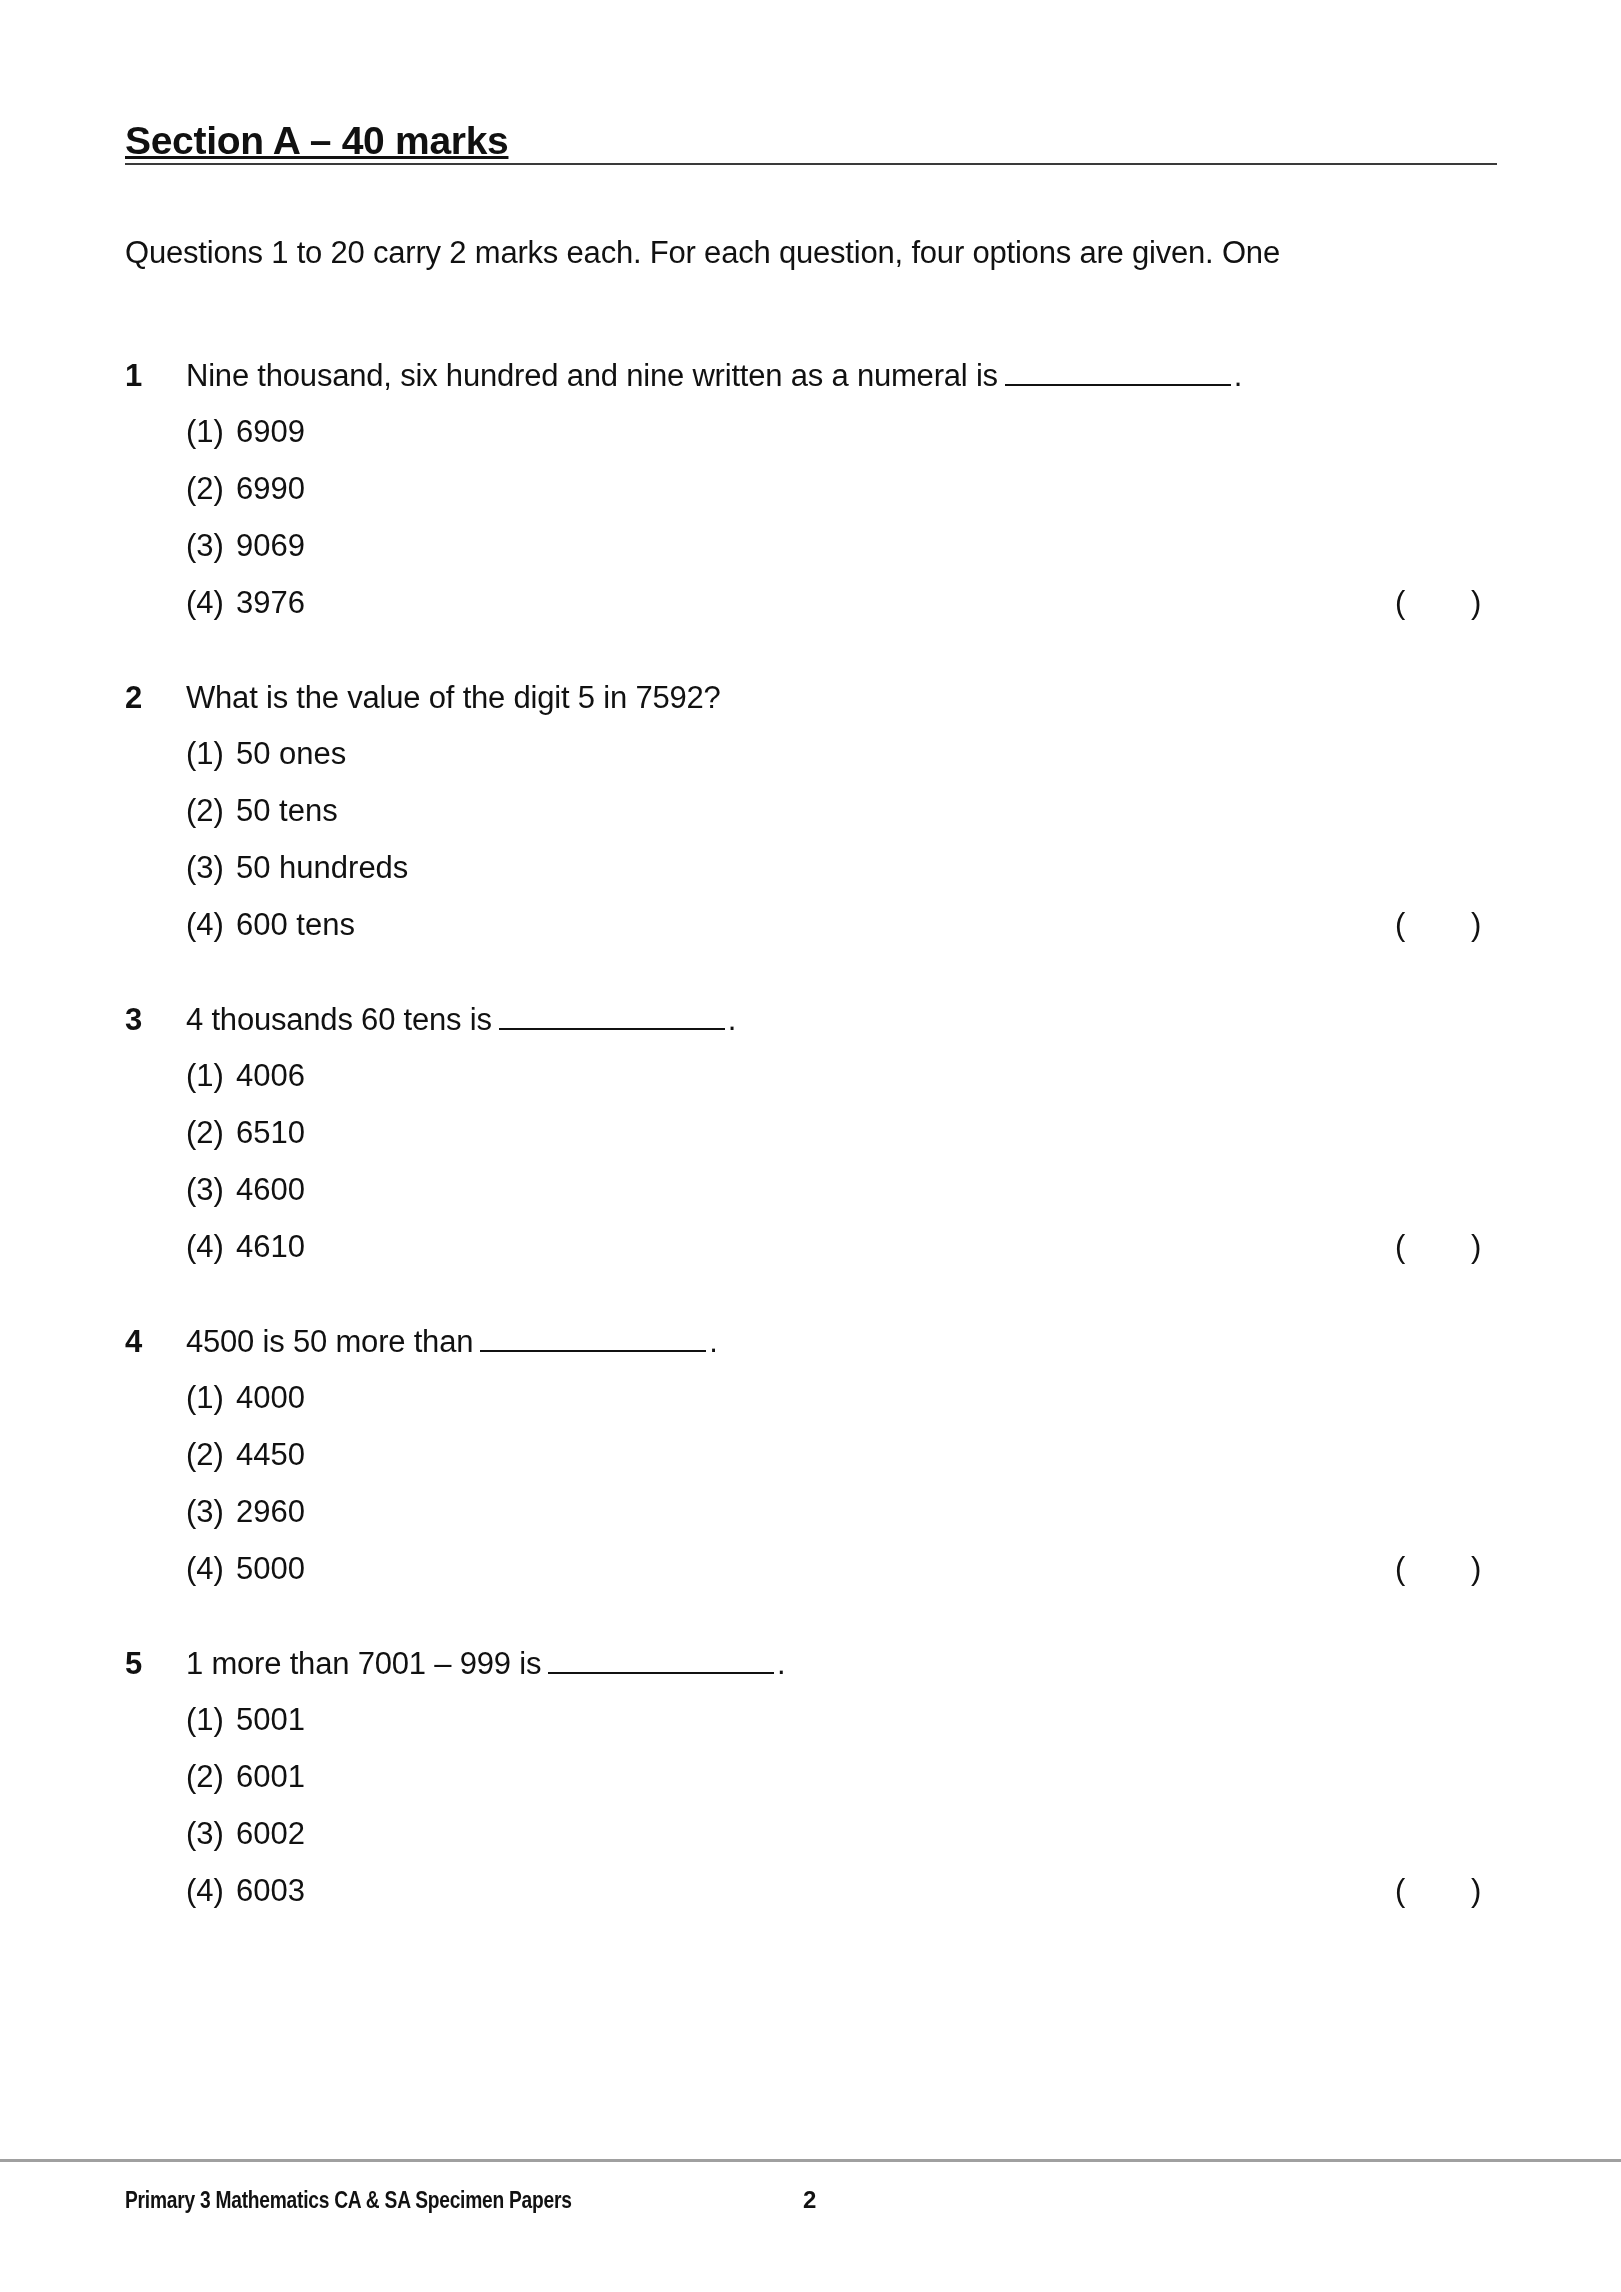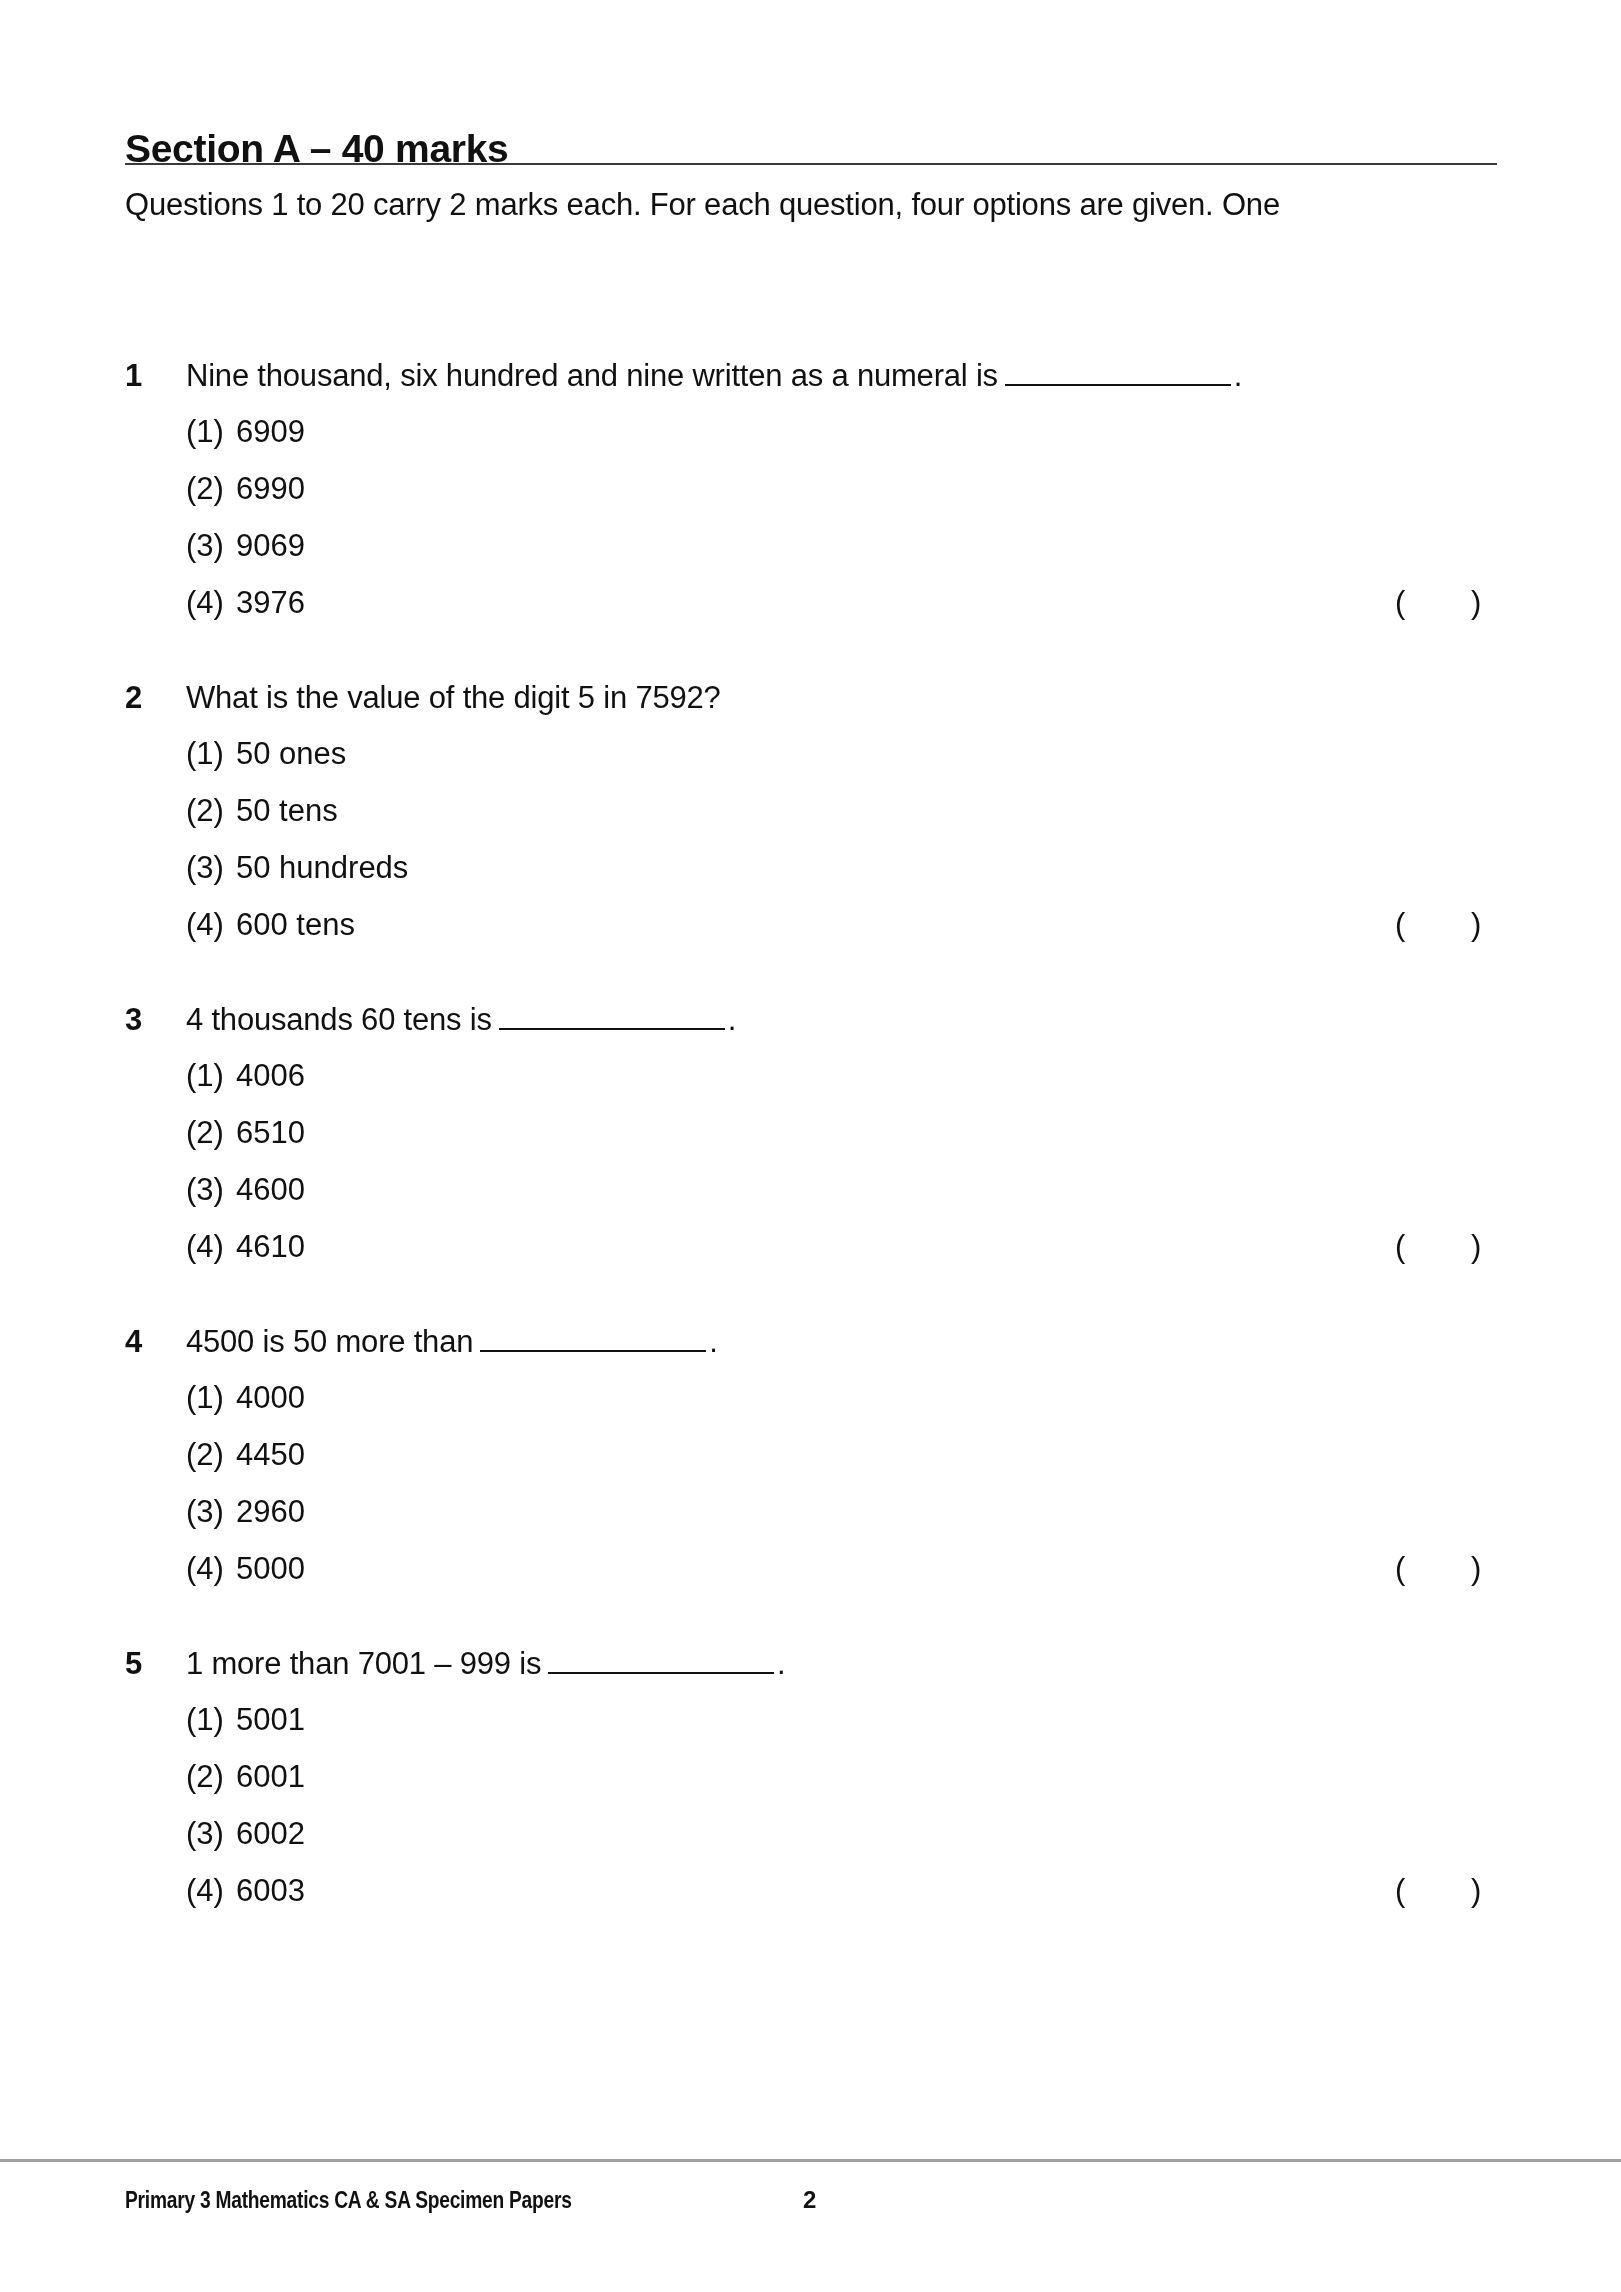--- a/index.html
+++ b/index.html
@@ -17,46 +17,48 @@
     }
     .page {
       position: absolute;
       left: 0; top: 0;
       width: 1621px; height: 2293px;
       background: #ffffff;
     }
     .section-heading {
       position: absolute;
       left: 125px;
-      top: 126px;
+      top: 118px;
       font-size: 39px;
       line-height: 45px;
       font-weight: bold;
       white-space: nowrap;
       letter-spacing: -0.3px;
+      text-decoration: underline;
     }
     .heading-rule {
       position: absolute;
       left: 125px;
       top: 163px;
       width: 1372px;
       height: 1.8px;
       background: #3a3a3a;
     }
     .intro {
       position: absolute;
       left: 125px;
       top: 184px;
       width: 1397px;
     }
     .intro-line {
       font-size: 31px;
       line-height: 41px;
       white-space: nowrap;
       letter-spacing: -0.2px;
+      margin-top: 48px;
     }
     .question {
       position: absolute;
       left: 0;
       width: 1621px;
       height: 296px;
     }
     .q-row {
       position: absolute;
       left: 0;

